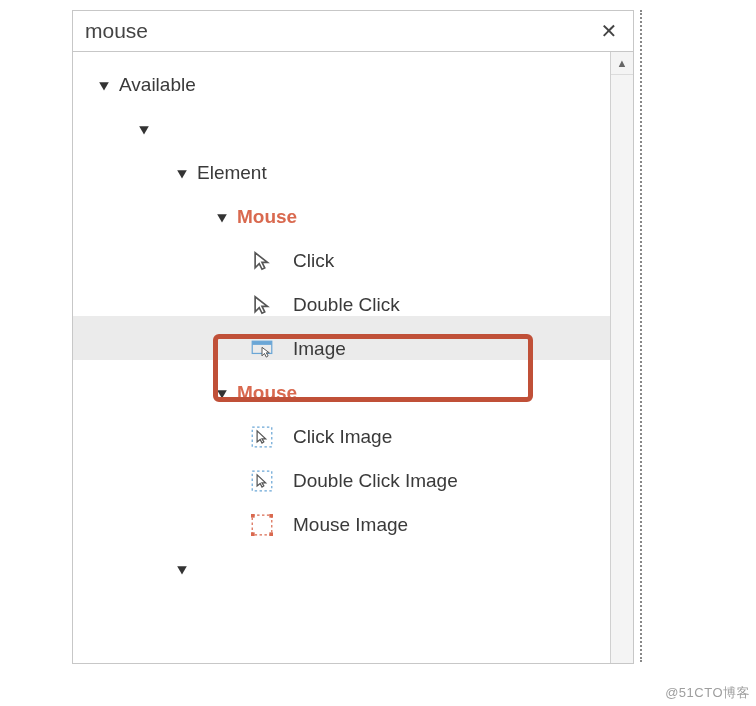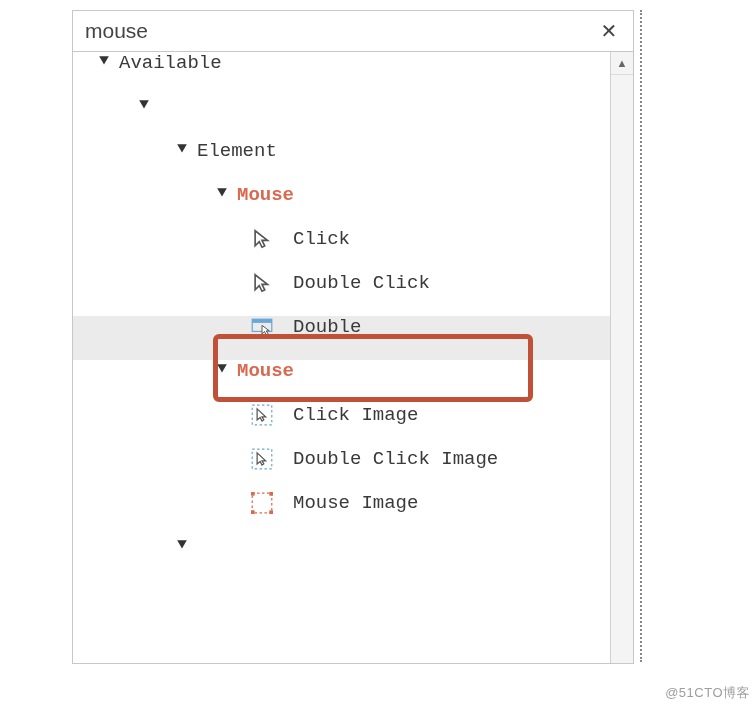--- a/index.html
+++ b/index.html
@@ -78,26 +78,25 @@
     height: 22px;
     display: flex;
     align-items: center;
     justify-content: center;
     font-size: 11px;
     color: #666;
     border-bottom: 1px solid #dcdcdc;
   }
   .row {
     display: flex;
-    align-items: flex-start;
+    align-items: flex-end;
     height: 44px;
     font-size: 19px;
     color: #3a3a3a;
     box-sizing: border-box;
-    font-family: Liberation Mono, monospace;
   }
   .row:last-of-type{
     height: 30px;
   }
   .expander {
     width: 18px;
     height: 18px;
     margin-right: 6px;
     display: inline-flex;
     align-items: center;
@@ -211,21 +210,21 @@
     </div>
 
     <div class="row ind4 selected">
       <span class="icon">
         <svg viewBox="0 0 18 14">
           <rect x="1" y="1" width="16" height="10" fill="none" stroke="#6aa6d6" stroke-width="1"></rect>
           <rect x="1" y="1" width="16" height="3" fill="#6aa6d6"></rect>
           <path d="M9 6 L9 13 L11 11 L12.5 14 L14 13 L12.5 10.5 L15 10.5 Z" fill="#fff" stroke="#555" stroke-width="0.8"></path>
         </svg>
       </span>
-      <span class="label">Double</span>
+      <span class="label">Image</span>
     </div>
 
 
     <div class="row ind3">
       <span class="expander">
         <svg viewBox="0 0 10 10">
             <path d="M1 1 L9 1 L5 8 Z" fill="#333"></path>
           </svg>
       </span>
       <span class="label hl">Mouse</span>

